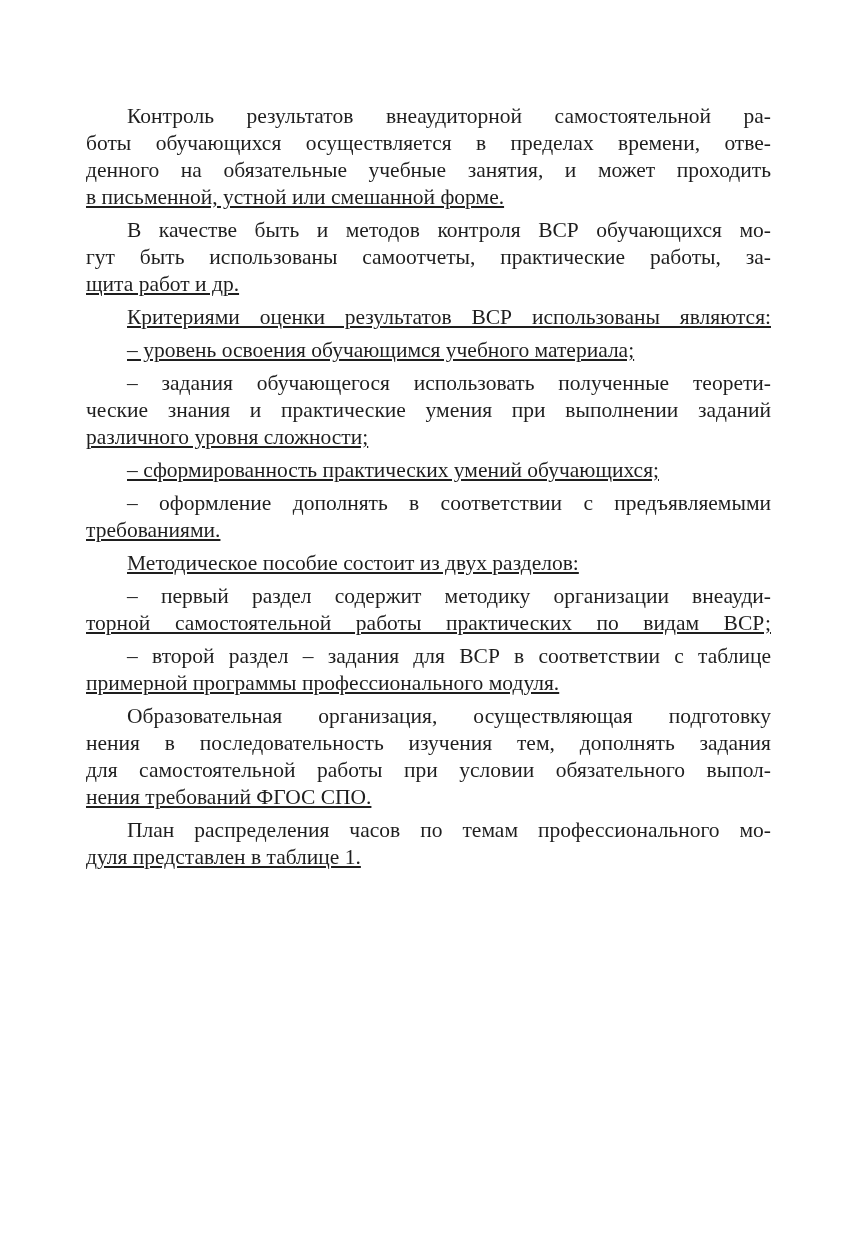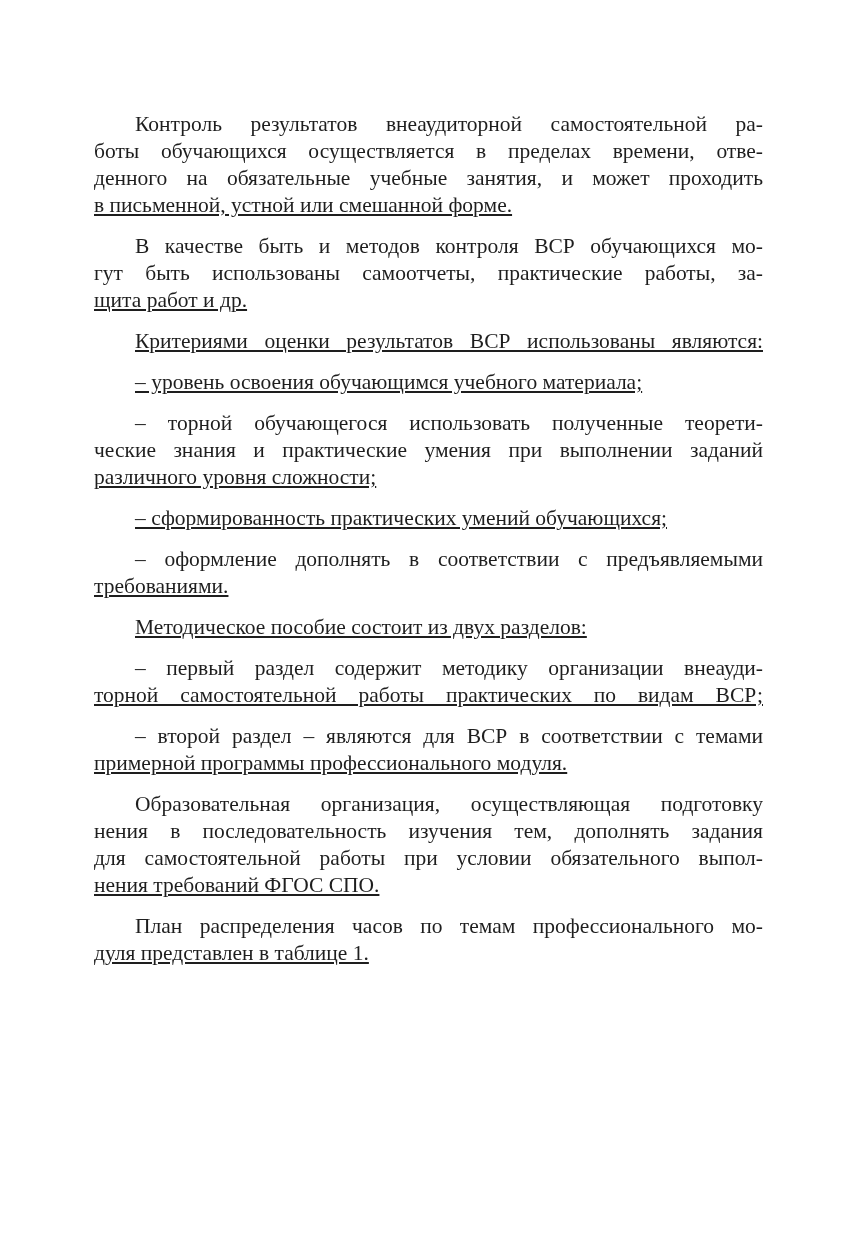--- a/index.html
+++ b/index.html
@@ -25,21 +25,21 @@
   .text-block {
     position: absolute;
     left: 80px;
     top: 97px;
     width: 697px;
     color: #1e1e1e;
     font-size: 21.5px;
     line-height: 27px;
   }
   .para {
-    margin: 14px;
+    margin: 6px;
     padding: 0;
   }
   
   .line {
     text-align: justify;
     text-align-last: justify;
     white-space: normal;
   }
   
   .line.last {
@@ -71,40 +71,40 @@
         <div class="line">гут быть использованы самоотчеты, практические работы, за-</div>
         <div class="line last">щита работ и др.</div>
       </div>
       <div class="para">
         <div class="line first last fill">Критериями оценки результатов ВСР использованы являются:</div>
       </div>
       <div class="para">
         <div class="line first last">– уровень освоения обучающимся учебного материала;</div>
       </div>
       <div class="para">
-        <div class="line first">– торной обучающегося использовать полученные теорети-</div>
+        <div class="line first">– задания обучающегося использовать полученные теорети-</div>
         <div class="line">ческие знания и практические умения при выполнении заданий</div>
         <div class="line last">различного уровня сложности;</div>
       </div>
       <div class="para">
         <div class="line first last">– сформированность практических умений обучающихся;</div>
       </div>
       <div class="para">
         <div class="line first">– оформление дополнять в соответствии с предъявляемыми</div>
         <div class="line last">требованиями.</div>
       </div>
       <div class="para">
         <div class="line first last">Методическое пособие состоит из двух разделов:</div>
       </div>
       <div class="para">
         <div class="line first">– первый раздел содержит методику организации внеауди-</div>
         <div class="line last fill">торной самостоятельной работы практических по видам ВСР;</div>
       </div>
       <div class="para">
-        <div class="line first">– второй раздел – являются для ВСР в соответствии с темами</div>
+        <div class="line first">– второй раздел – задания для ВСР в соответствии с таблице</div>
         <div class="line last">примерной программы профессионального модуля.</div>
       </div>
       <div class="para">
         <div class="line first">Образовательная организация, осуществляющая подготовку</div>
         <div class="line">нения в последовательность изучения тем, дополнять задания</div>
         <div class="line">для самостоятельной работы при условии обязательного выпол-</div>
         <div class="line last">нения требований ФГОС СПО.</div>
       </div>
       <div class="para">
         <div class="line first">План распределения часов по темам профессионального мо-</div>

